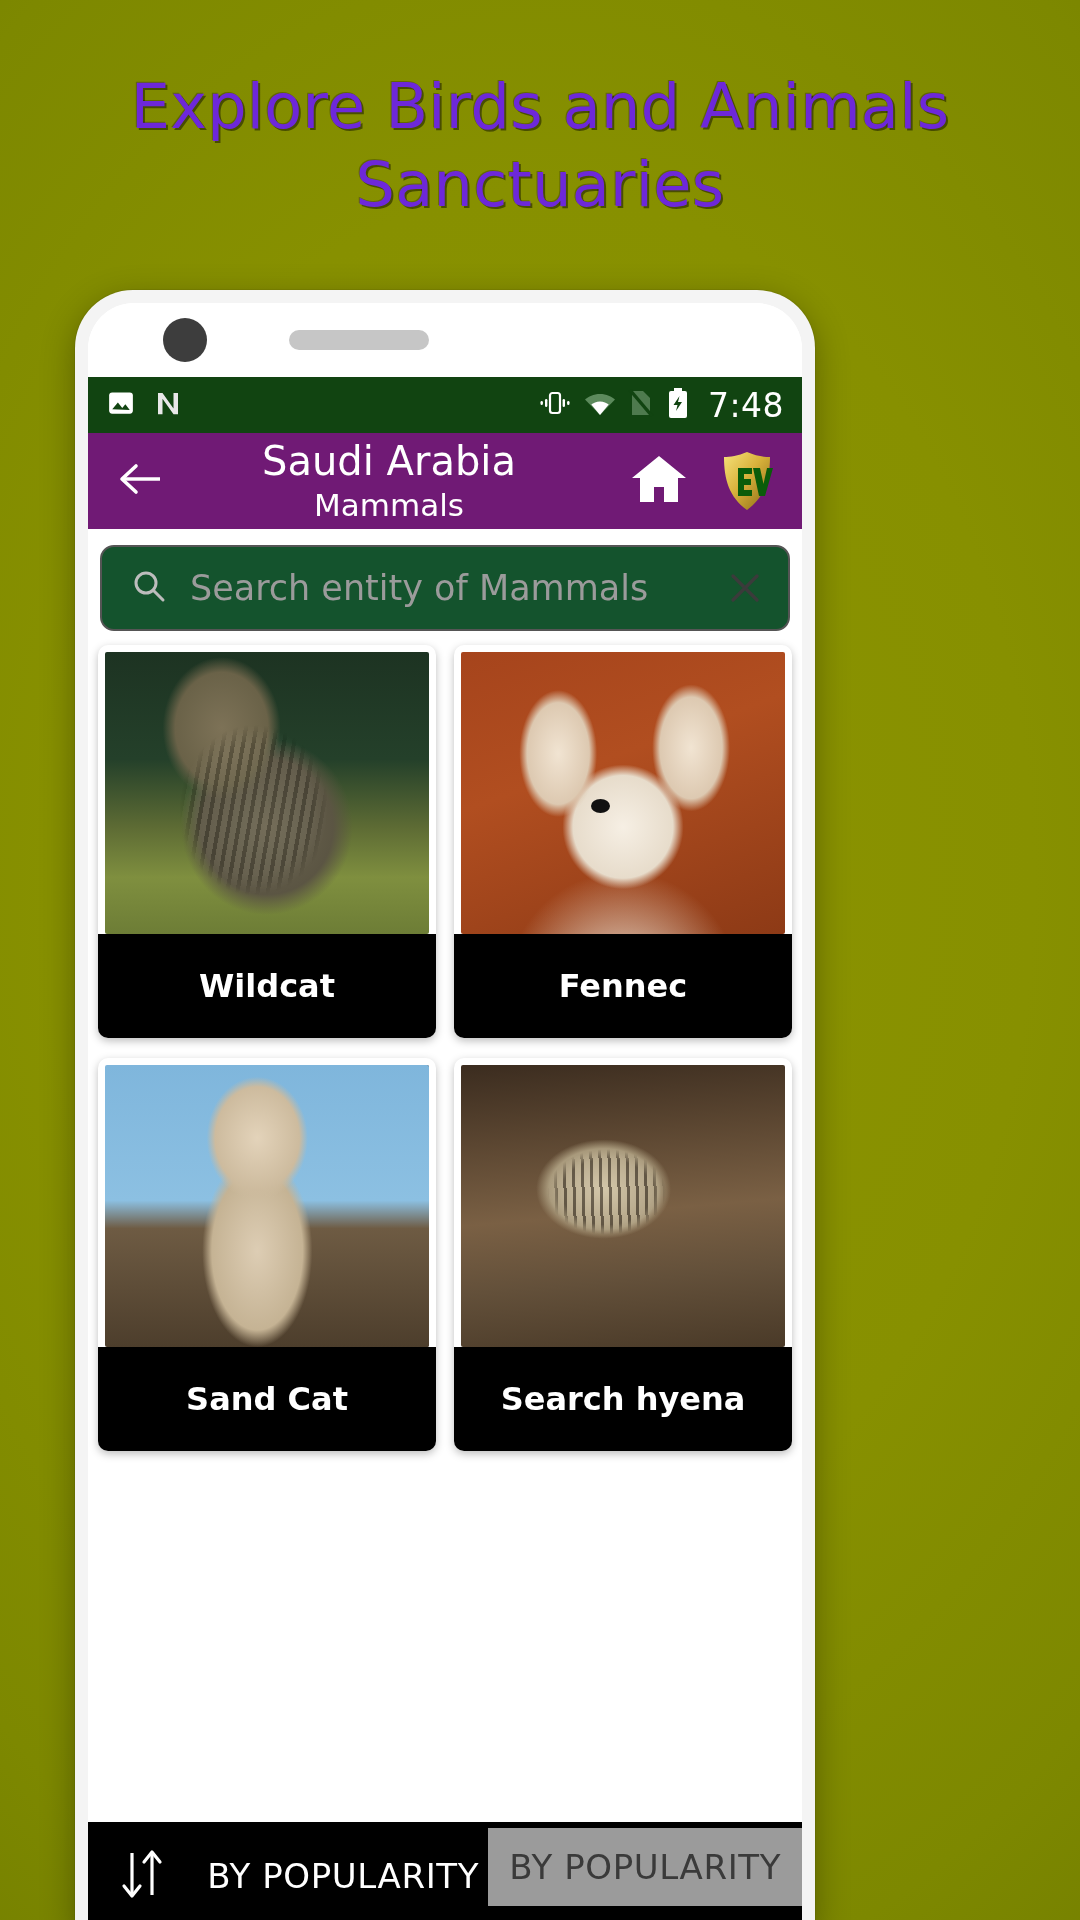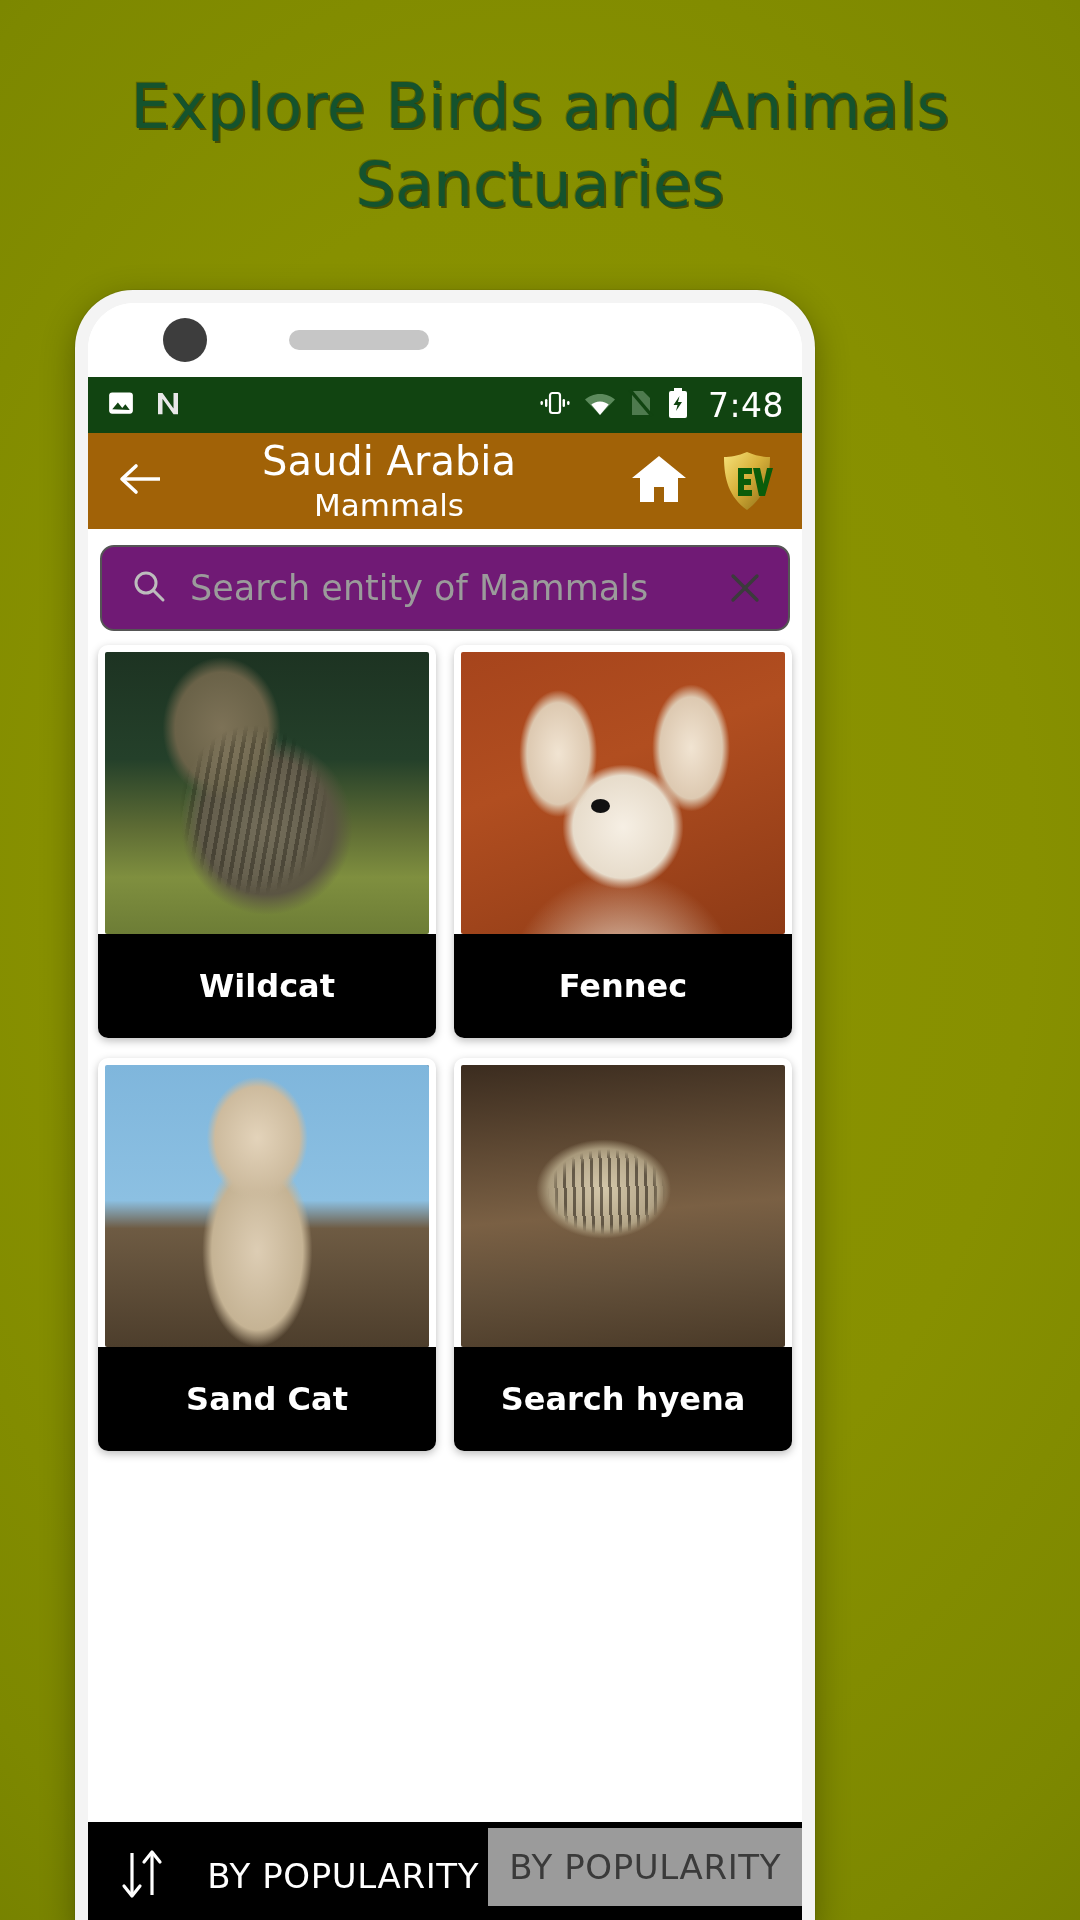--- a/index.html
+++ b/index.html
@@ -6,21 +6,21 @@
   html,body { width:1080px; height:1920px; overflow:hidden; }
   body {
     font-family:"Liberation Sans", sans-serif;
     background: radial-gradient(ellipse 120% 95% at 50% 46%, #8c9400 0%, #879000 38%, #7d8800 62%, #6e7a00 85%, #5f6b00 100%);
     position:relative;
   }
 
   
   .headline{
     position:absolute; left:0; top:68px; width:1080px;
-    text-align:center; color:#14532d;
+    text-align:center; color:#6d28d9;
     font-size:62px; line-height:78px; font-weight:400;
     letter-spacing:.3px;
     text-shadow: 2px 2px 0 rgba(0,0,0,.45), -1px -1px 0 rgba(0,0,0,.25);
     font-family:"DejaVu Sans", sans-serif;
   }
   .headline .l2{ display:block; }
 
   
   .phone{
     position:absolute; left:75px; top:290px;
@@ -59,39 +59,39 @@
     padding:0 18px 0 18px; color:#ffffff;
   }
   .sb-left{ display:flex; align-items:center; gap:16px; }
   .sb-right{ margin-left:auto; display:flex; align-items:center; gap:12px; }
   .sb-time{ font-size:33px; letter-spacing:.5px; margin-left:6px;
             font-family:"DejaVu Sans", sans-serif; }
   .icn{ display:block; }
 
   
   .appbar{
-    height:96px; background:#a16207;
+    height:96px; background:#701a75;
     display:flex; align-items:center; padding:0 22px 0 16px;
     position:relative;
   }
   .back-btn{ width:72px; height:72px; display:flex; align-items:center; justify-content:center; }
   .titles{ flex:1; display:flex; flex-direction:column; align-items:center;
            justify-content:center; margin-left:-20px; }
   .title{ color:#fff; font-size:40px; line-height:46px; font-weight:400;
           font-family:"DejaVu Sans", sans-serif;}
   .subtitle{ color:#fff; font-size:31px; line-height:38px; margin-top:2px;
           font-family:"DejaVu Sans", sans-serif;}
   .home-btn{ width:74px;height:74px;display:flex;align-items:center;justify-content:center; }
   .ev-logo{ width:66px;height:66px;margin-left:18px;display:flex;align-items:center;justify-content:center; }
 
   
   .search-wrap{ padding:16px 12px 0 12px; background:#fff; }
   .search-box{
     height:86px; border:2px solid #555; border-radius:14px;
-    display:flex; align-items:center; padding:0 22px 0 28px; background:#701a75;
+    display:flex; align-items:center; padding:0 22px 0 28px; background:#14532d;
   }
   .search-ph{ color:#9b9b9b; font-size:35px; margin-left:22px; flex:1;
               font-family:"DejaVu Sans", sans-serif;}
   .clear-x{ width:42px;height:42px; display:flex;align-items:center;justify-content:center; }
 
   
   .grid{
     background:#ffffff; padding:14px 10px 0 10px;
     display:grid; grid-template-columns:1fr 1fr; gap:20px 18px;
   }

